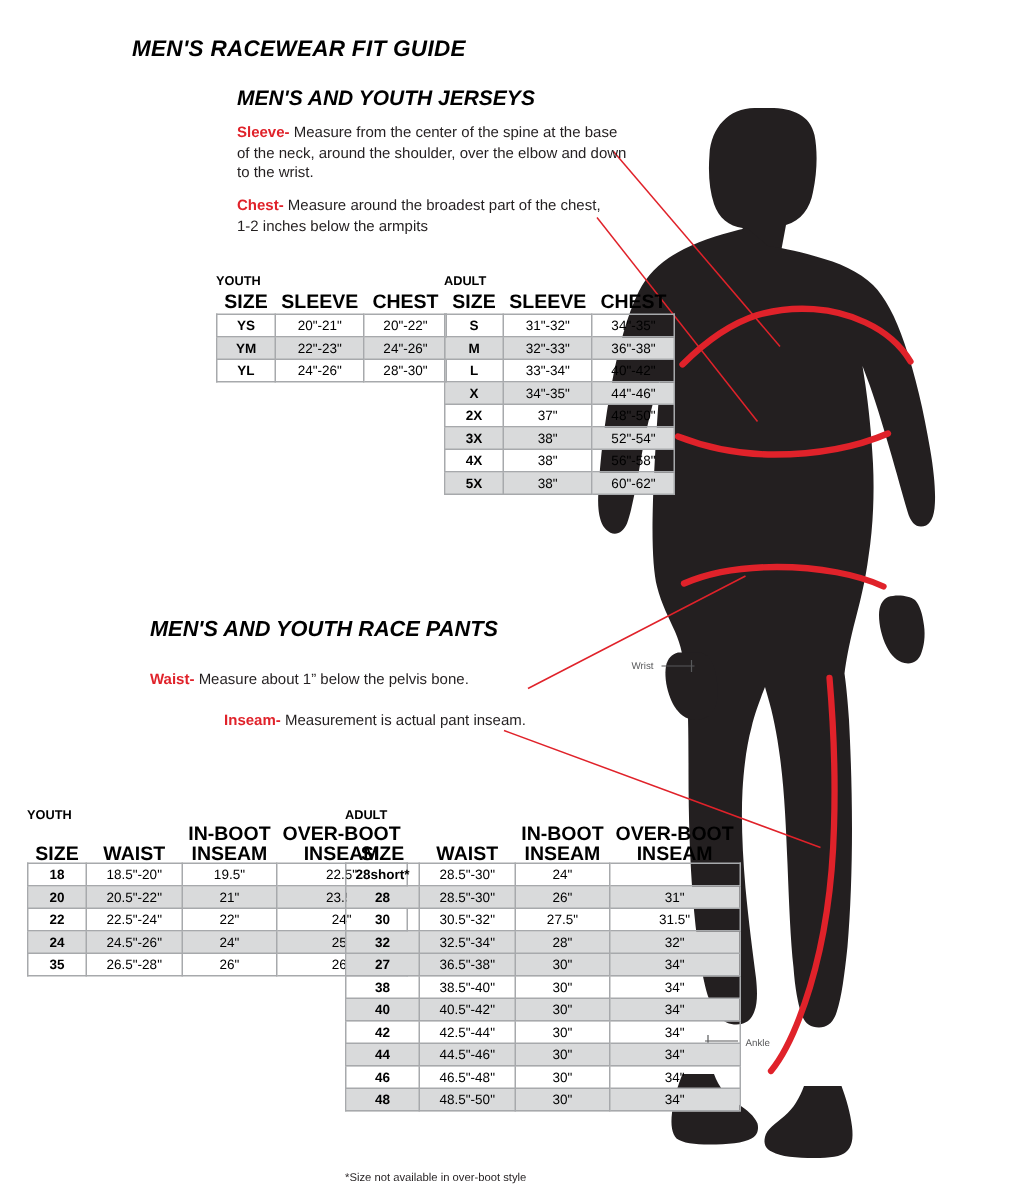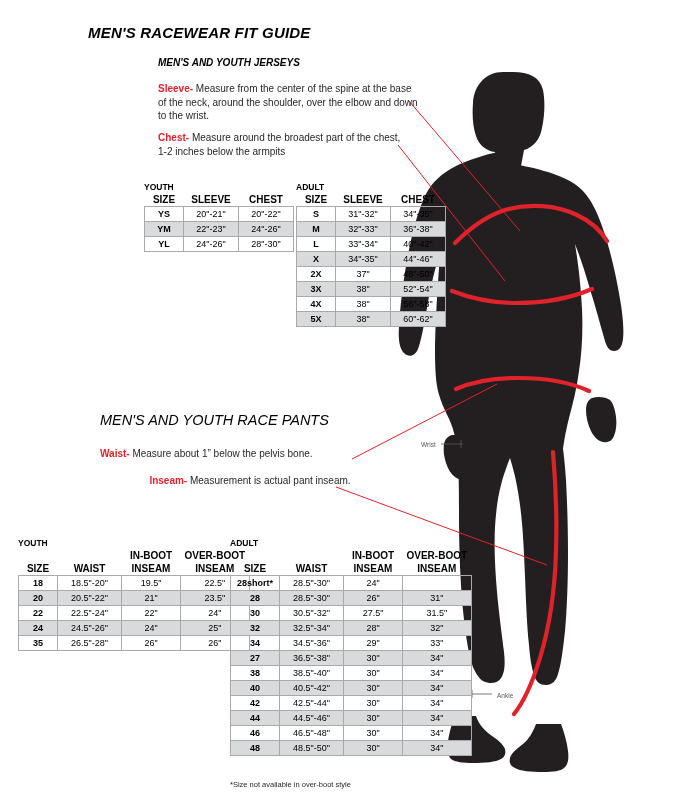--- a/index.html
+++ b/index.html
@@ -27,29 +27,29 @@
   #main-title {
     left: 88px; top: 24px;
     font-size: 15px;
     font-weight: bold;
     font-style: italic;
     letter-spacing: 0.2px;
     white-space: nowrap;
   }
   #jersey-title {
     left: 158px; top: 57px;
-    font-size: 10px;
+    font-size: 14px;
     font-weight: bold;
     font-style: italic;
     white-space: nowrap;
   }
   #pants-title {
     left: 100px; top: 412px;
     font-size: 14.5px;
-    font-weight: normal;
+    font-weight: bold;
     font-style: italic;
     white-space: nowrap;
   }
 
   
   .meas {
     font-size: 10px;
     line-height: 13.5px;
     color: #231f20;
   }
@@ -68,21 +68,21 @@
     border: 1px solid #a7a9ac;
     padding: 0 4px;
     height: 14px;
     text-align: center;
     font-weight: normal;
     white-space: nowrap;
   }
   table.sz tr.hdr td {
     border: none;
     font-weight: bold;
-    font-size: 10px;
+    font-size: 13px;
     height: 12px;
     padding-bottom: 1px;
   }
   table.sz td.sizecol { font-weight: bold; }
   tr.shade td { background: #d9dadb; }
   
   .jy-tbl td:nth-child(1){width:30px;}
   .jy-tbl td:nth-child(2){width:46px;}
   .jy-tbl td:nth-child(3){width:46px;}
   .ja-tbl td:nth-child(1){width:30px;}
@@ -417,26 +417,20 @@
             <td class="">30.5"-32"</td>
             <td class="">27.5"</td>
             <td class="">31.5"</td>
           </tr>
           <tr class="shade">
             <td class="sizecol">32</td>
             <td class="">32.5"-34"</td>
             <td class="">28"</td>
             <td class="">32"</td>
           </tr>
-          <tr class="">
-            <td class="sizecol">34</td>
-            <td class="">34.5"-36"</td>
-            <td class="">29"</td>
-            <td class="">33"</td>
-          </tr>
           <tr class="shade">
             <td class="sizecol">27</td>
             <td class="">36.5"-38"</td>
             <td class="">30"</td>
             <td class="">34"</td>
           </tr>
           <tr class="">
             <td class="sizecol">38</td>
             <td class="">38.5"-40"</td>
             <td class="">30"</td>

